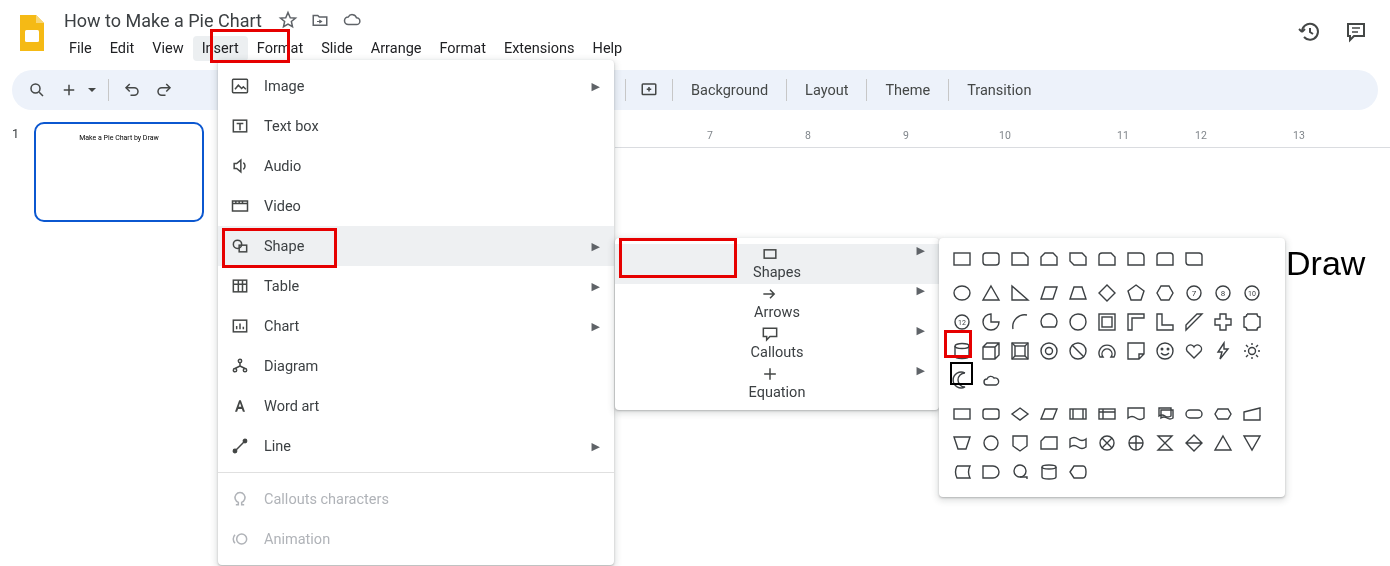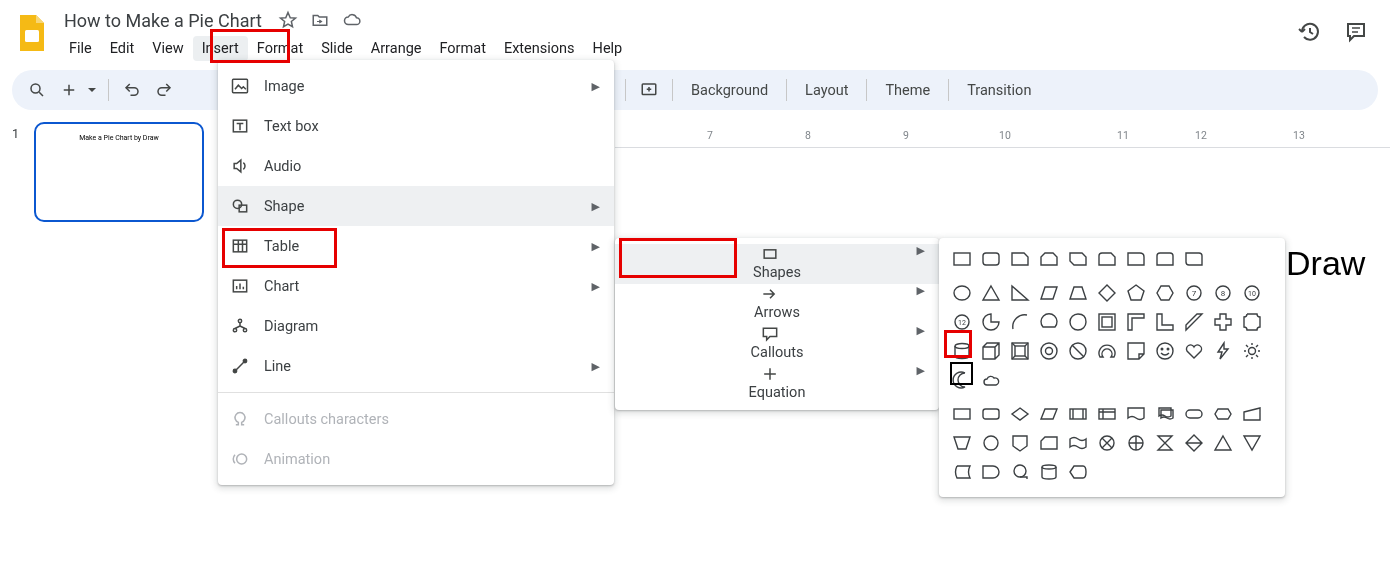--- a/index.html
+++ b/index.html
@@ -235,20 +235,29 @@
   </div>
   <div class="dd-item">
     <span class="dd-icon">
         <svg viewBox="0 0 24 24" stroke="#444746" stroke-width="1.8" fill="none">
           <path d="M5 9 H8 L13 5 V19 L8 15 H5 Z"></path>
           <path d="M16 8 A5 5 0 0 1 16 16"></path>
         </svg>
       </span>
     <span>Audio</span>
   </div>
+  <div class="dd-item">
+    <span class="dd-icon">
+        <svg viewBox="0 0 24 24" stroke="#444746" stroke-width="1.8" fill="none">
+          <rect x="3" y="6" width="18" height="12"></rect>
+          <path d="M3 9 H21 M7 6 V9 M11 6 V9 M15 6 V9"></path>
+        </svg>
+      </span>
+    <span>Video</span>
+  </div>
   <div class="dd-item hl">
     <span class="dd-icon">
         <svg viewBox="0 0 24 24" stroke="#444746" stroke-width="1.8" fill="none">
           <circle cx="9" cy="10" r="5"></circle>
           <rect x="11" y="11" width="9" height="8"></rect>
         </svg>
       </span>
     <span>Shape</span>
       <span class="arrow-r">▶</span>
   </div>
@@ -275,20 +284,28 @@
   <div class="dd-item">
     <span class="dd-icon">
         <svg viewBox="0 0 24 24" stroke="#444746" stroke-width="1.8" fill="none">
           <circle cx="12" cy="6" r="2"></circle>
           <circle cx="6" cy="17" r="2"></circle>
           <circle cx="18" cy="17" r="2"></circle>
           <path d="M12 8 V12 M12 12 L6 15 M12 12 L18 15"></path>
         </svg>
       </span>
     <span>Diagram</span>
+  </div>
+  <div class="dd-item">
+    <span class="dd-icon">
+        <svg viewBox="0 0 24 24" fill="#444746">
+          <path d="M6 19 L11 5 H13 L18 19 H15.5 L14.3 15.5 H9.7 L8.5 19 Z M10.4 13 H13.6 L12 8.4 Z"></path>
+        </svg>
+      </span>
+    <span>Word art</span>
   </div>
   <div class="dd-item">
     <span class="dd-icon">
         <svg viewBox="0 0 24 24" stroke="#444746" stroke-width="1.8" fill="#444746">
           <circle cx="6" cy="18" r="2"></circle>
           <circle cx="18" cy="6" r="2"></circle>
           <path d="M7 17 L17 7" fill="none"></path>
         </svg>
       </span>
     <span>Line</span>

